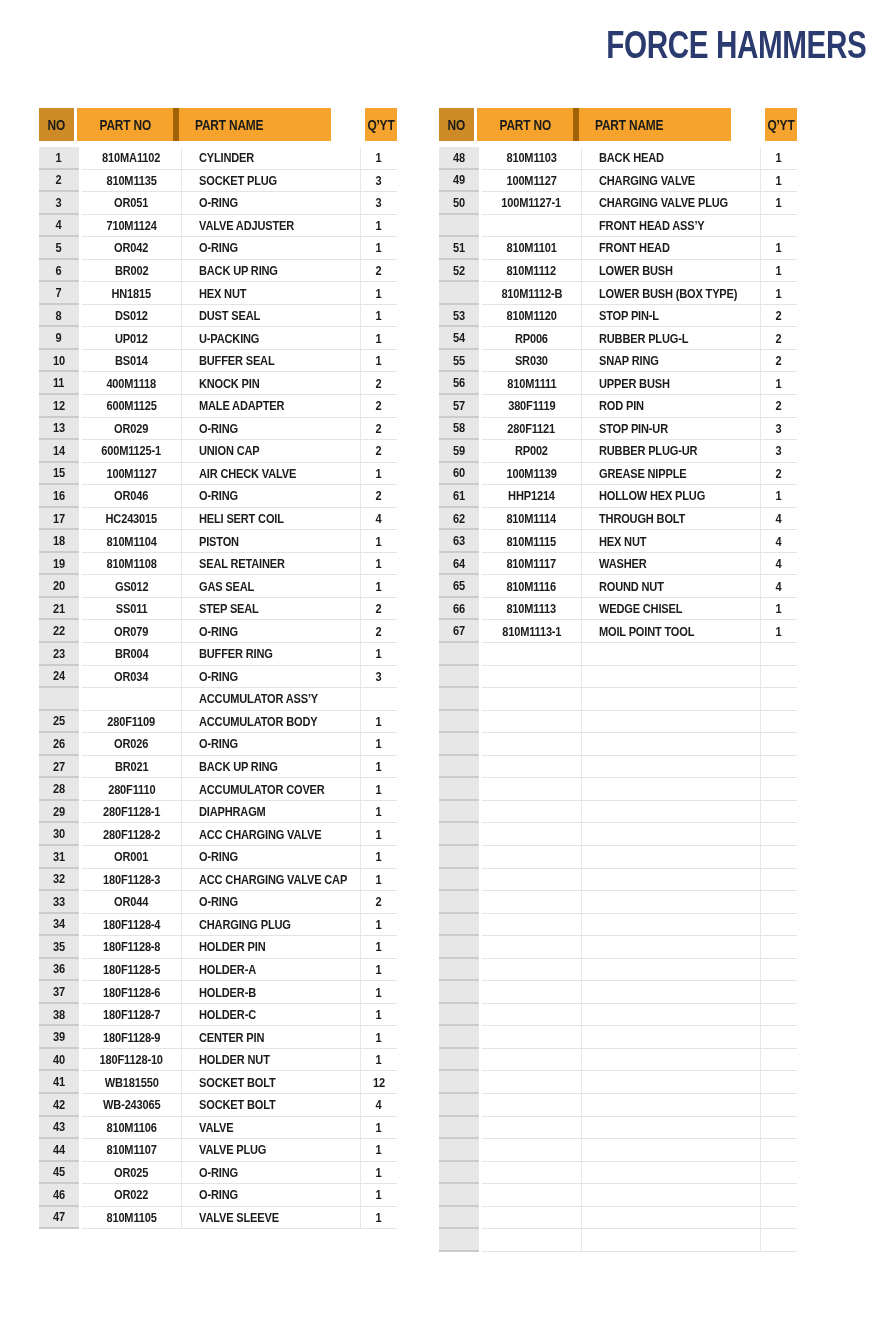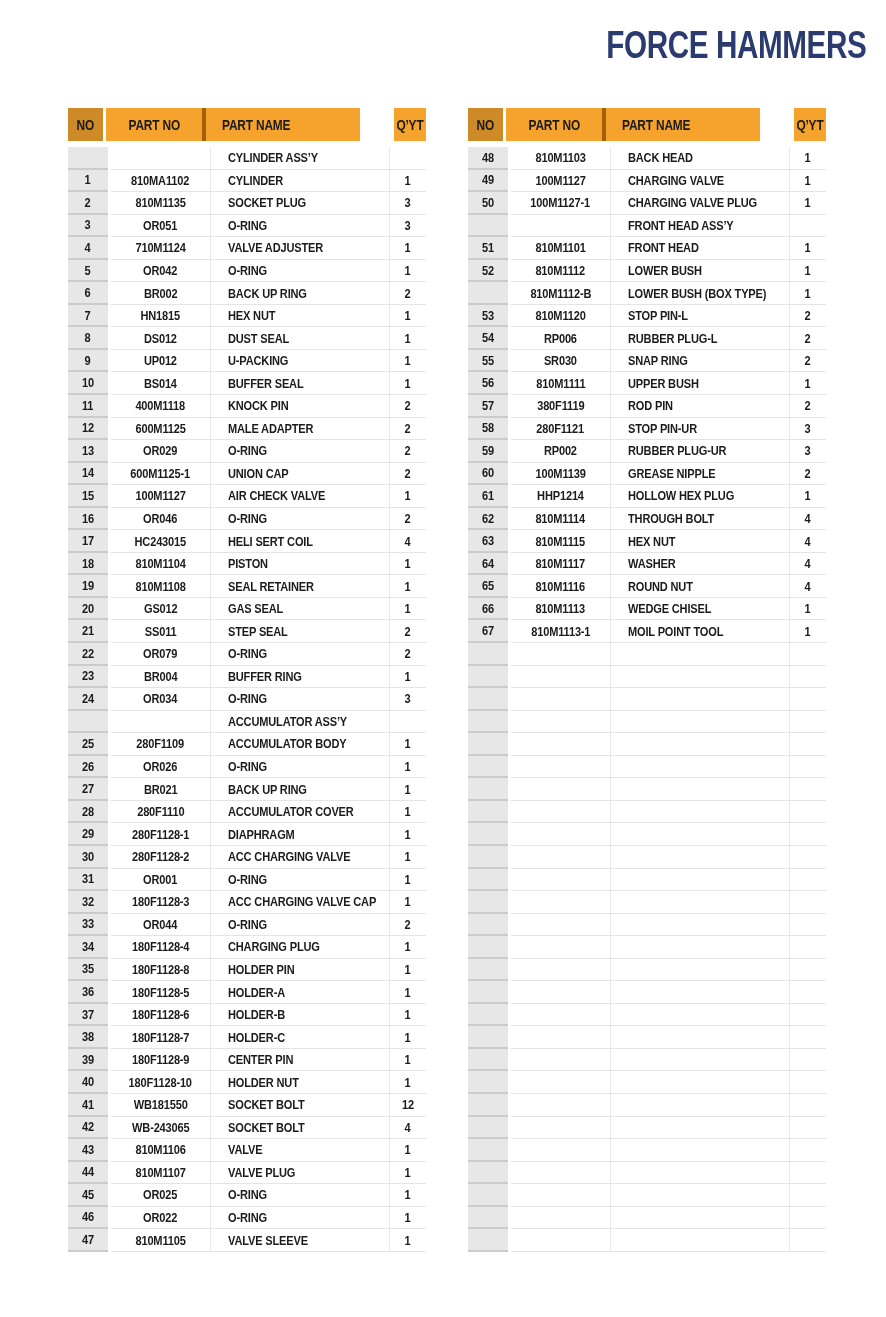--- a/index.html
+++ b/index.html
@@ -12,32 +12,32 @@
   .page { position:relative; width:886px; height:1317px; background:#fff;padding-left:20px; }
 
   .title {
     position:absolute; top:26px; right:20px;
     font-size:38px; font-weight:bold; line-height:1;
     color:var(--title-navy, #2b3b6f);
     letter-spacing:-0.5px; white-space:nowrap;
     transform:scaleX(.78); transform-origin:right center;
   }
 
-  .tables { position:absolute; left:68px; top:108px; display:flex; gap:42px; }
+  .tables { position:absolute; left:39px; top:108px; display:flex; gap:42px; }
   .ptable { width:358px; }
 
   .thead { display:flex; height:33px; margin-bottom:6px; }
   .th {
     background:var(--header-orange, #f5a32c);
     display:flex; align-items:center; justify-content:center;
     font-weight:bold; font-size:14px;
   }
   .th.no   { background:var(--header-no-orange, #ce8a27); width:40px; margin-right:3px; }
   .th.partno { width:111px; }
-  .th.name { width:179px; justify-content:flex-start; padding-left:16px; border-left:4px solid #a16207; }
+  .th.name { width:179px; justify-content:flex-start; padding-left:16px; border-left:6px solid #a16207; }
   .th.qty  { width:37px; border-left:2px solid #fff;margin-left:32px; }
 
   .tr { display:flex; height:22.56px; }
   .td {
     display:flex; align-items:center; justify-content:center;
     font-weight:bold; font-size:13px; background:#fff;
     border-bottom:1px solid var(--row-line, #e4e4e4);
   }
   .td.no {
     width:40px; margin-right:3px;
@@ -71,34 +71,20 @@
         <div class="th name">
             <span class="t">PART NAME</span>
           </div>
         <div class="th qty">
             <span class="t">Q’YT</span>
           </div>
       </div>
       <div class="tbody">
           <div class="tr">
             <div class="td no">
-              <span class="t"></span>
-            </div>
-            <div class="td partno">
-              <span class="t"></span>
-            </div>
-            <div class="td name">
-              <span class="t">CYLINDER ASS’Y</span>
-            </div>
-            <div class="td qty">
-              <span class="t"></span>
-            </div>
-          </div>
-          <div class="tr">
-            <div class="td no">
               <span class="t">1</span>
             </div>
             <div class="td partno">
               <span class="t">810MA1102</span>
             </div>
             <div class="td name">
               <span class="t">CYLINDER</span>
             </div>
             <div class="td qty">
               <span class="t">1</span>

